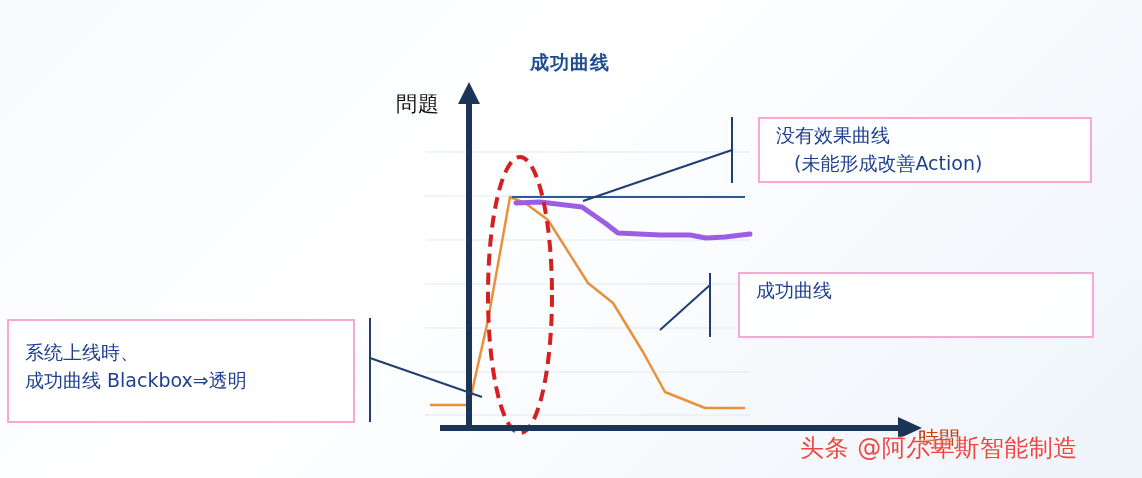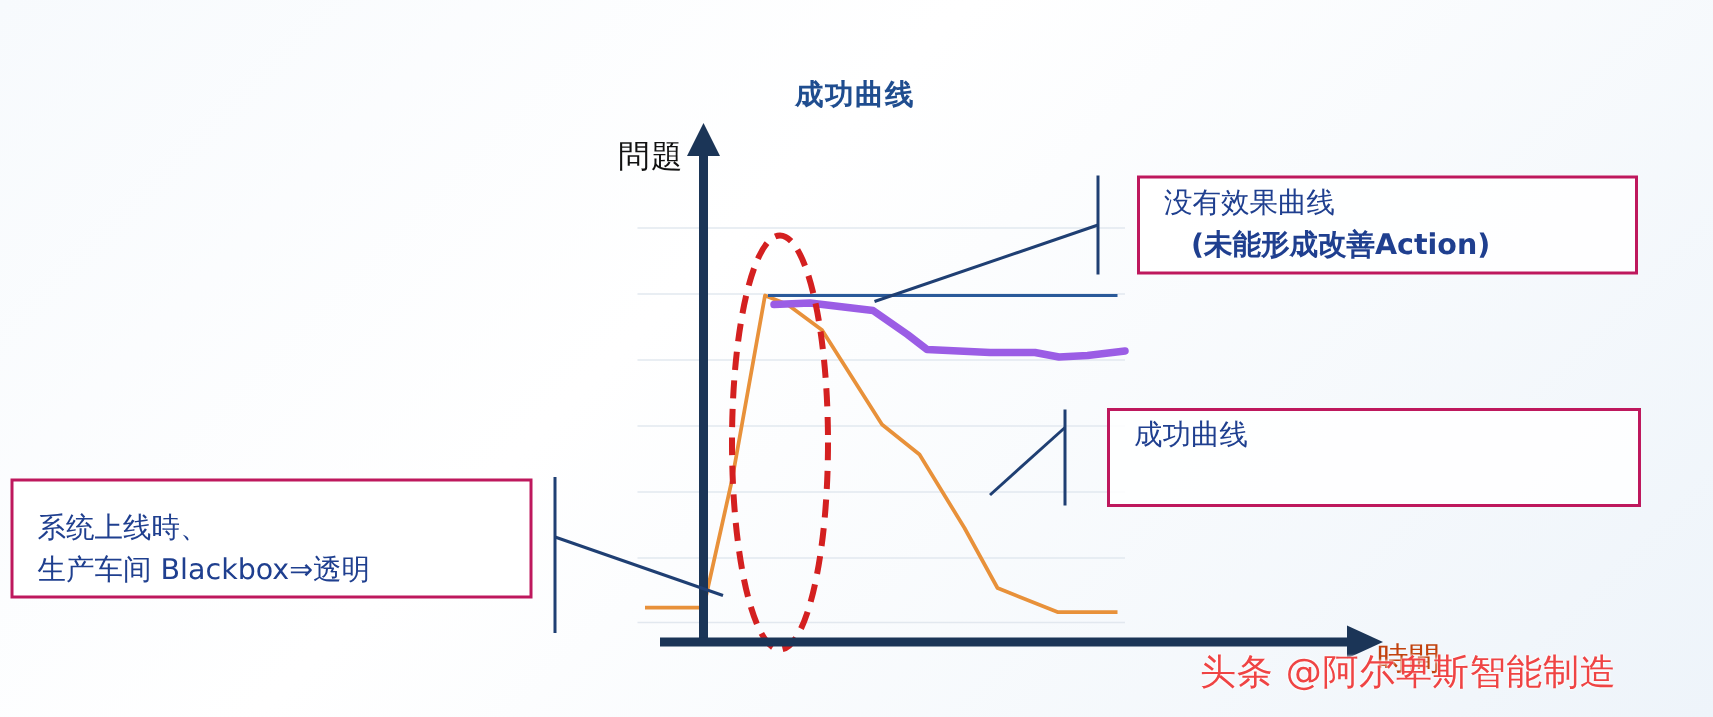--- a/index.html
+++ b/index.html
@@ -7,35 +7,35 @@
     width: 1142px; height: 478px; overflow: hidden; position: relative;
     background: linear-gradient(135deg, #f7fafd 0%, #ffffff 40%, #eef4fa 100%);
     font-family: "DejaVu Sans", "Liberation Sans", sans-serif;
   }
   .canvas { position: absolute; left: 0; top: 0; width: 1142px; height: 478px; }
   .title {
     position: absolute; left: 530px; top: 50px;
     font-size: 19px; font-weight: bold; color: #1f4d8f; letter-spacing: 1px;
   }
   .ylabel {
-    position: absolute; left: 412px; top: 90px;
+    position: absolute; left: 396px; top: 90px;
     font-size: 21px; color: #111; letter-spacing: 1px;
   }
   .xlabel {
     position: absolute; left: 918px; top: 425px;
     font-size: 21px; color: #c2410c;
   }
   .box {
-    position: absolute; border: 2px solid #be185d; background: rgba(255,255,255,0.85);
+    position: absolute; border: 2px solid #f9a8d4; background: rgba(255,255,255,0.85);
     color: #1f3f8f; font-size: 19px; line-height: 28px; box-sizing: border-box;
   }
   .box1 { left: 758px; top: 117px; width: 334px; height: 66px; padding: 2px 0 0 16px; }
   .box2 { left: 738px; top: 272px; width: 356px; height: 66px; padding: 2px 0 0 16px; }
-  .box3 { left: 7px; top: 319px; width: 348px; height: 80px; padding: 17px 0 0 16px; }
-  .indent { padding-left: 18px; display: block; font-weight: bold; }
+  .box3 { left: 7px; top: 319px; width: 348px; height: 104px; padding: 17px 0 0 16px; }
+  .indent { padding-left: 18px; display: block; }
   .watermark {
     position: absolute; left: 800px; top: 432px;
     font-size: 24px; color: #ef4444; letter-spacing: 0.5px;
     text-shadow: 0 0 2px #fff, 0 0 2px #fff;
   }
 </style>
 </head>
 <body>
 
 <svg class="canvas" viewBox="0 0 1142 478" xmlns="http://www.w3.org/2000/svg">
@@ -82,16 +82,16 @@
   <span style="display:block">没有效果曲线</span>
   <span class="indent">(未能形成改善Action)</span>
 </div>
 
 <div class="box box2">
   <span style="display:block">成功曲线</span>
 </div>
 
 <div class="box box3">
   <span style="display:block">系统上线時、</span>
-  <span style="display:block">生产车间 Blackbox⇒透明</span>
+  <span style="display:block">成功曲线 Blackbox⇒透明</span>
 </div>
 
 <div class="watermark">头条 @阿尔卑斯智能制造</div>
 
 </body></html>

